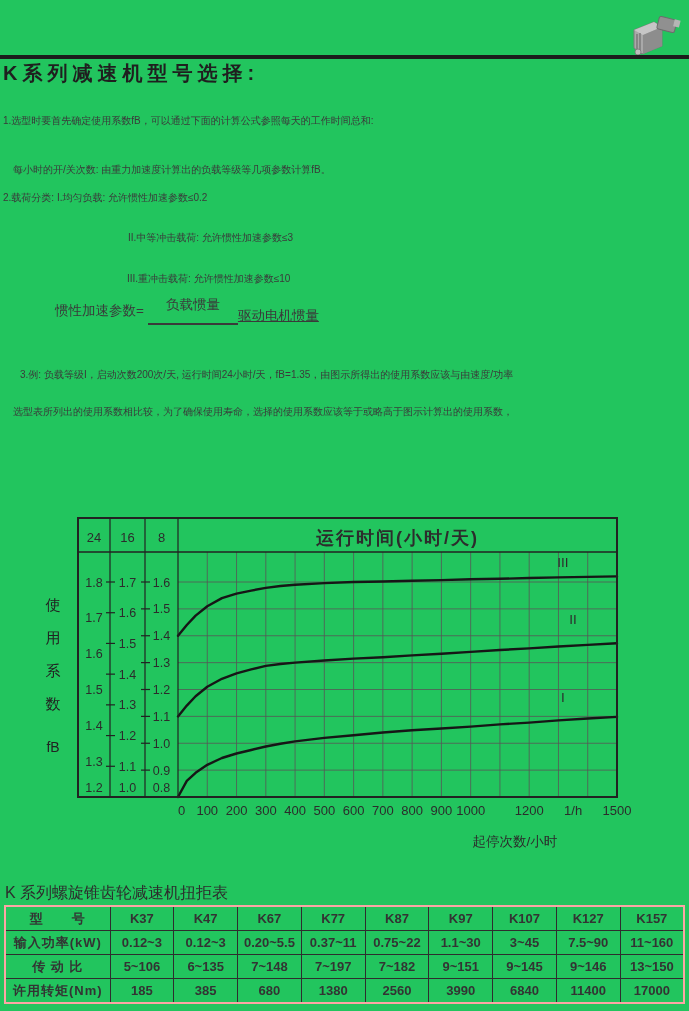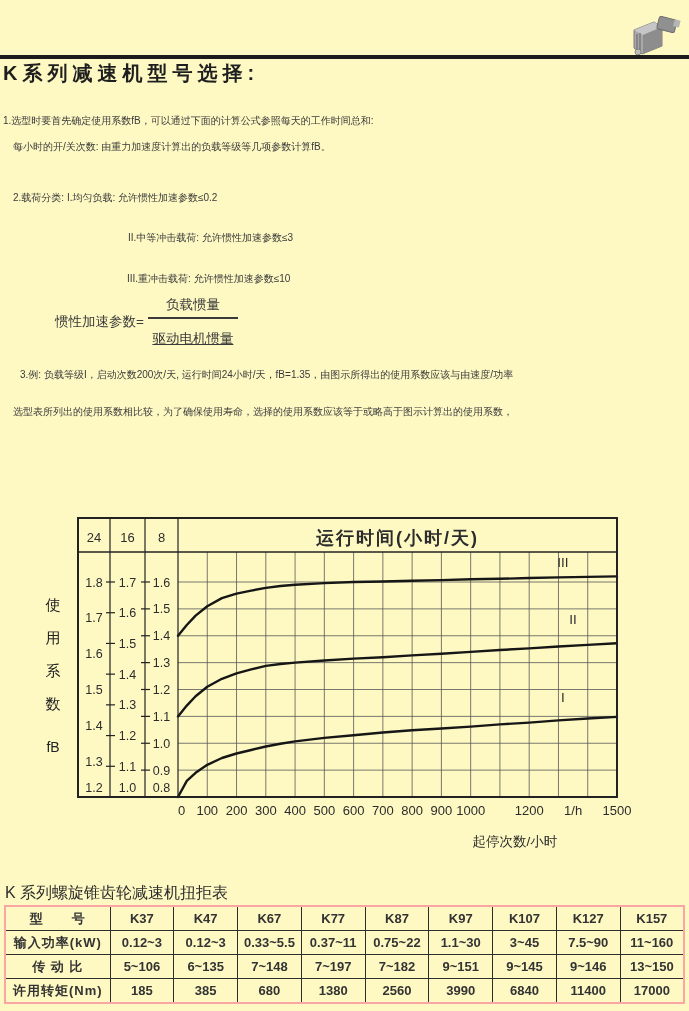--- a/index.html
+++ b/index.html
@@ -1,24 +1,24 @@
 <!DOCTYPE html>
 <html><head>
 <meta charset="utf-8">
 <style>
   html,body{margin:0;padding:0;background:#e8e8e8;}
-  .page{position:relative;width:689px;height:1011px;background:#fef9c3;margin:0 auto;
+  .page{position:relative;width:689px;height:1011px;background:#22c55e;margin:0 auto;
         font-family:"Liberation Sans",sans-serif;color:#3a3a3a;overflow:hidden;}
   .abs{position:absolute;white-space:nowrap;}
   .rule{position:absolute;left:0;top:55px;width:689px;height:4px;background:#1c1c1c;}
   .page-title{position:absolute;left:3px;top:60px;font-size:20px;font-weight:bold;
               letter-spacing:5px;color:#1f1f1f;white-space:nowrap;}
   .bodyline{font-size:10px;line-height:17px;}
   .formula{position:absolute;left:55px;top:296px;display:flex;align-items:center;font-size:13.5px;}
-  .frac{display:inline-flex;flex-direction:column;text-align:center;margin-left:4px;}
+  .frac{display:inline-flex;text-align:center;margin-left:4px;}
   .frac .num{padding:0 18px 3px 18px;border-bottom:2px solid #3a3a3a;}
   .frac .den{padding-top:11px;text-decoration:underline;}
   .ylabel{position:absolute;left:40px;top:588px;width:26px;text-align:center;
           font-size:15px;color:#222;}
   .ylabel span{display:block;height:33px;line-height:33px;}
   .ylabel span.latin{font-size:14px;margin-top:11px;}
   #chart-svg{position:absolute;left:30px;top:505px;}
   #chart-svg text{font-family:"Liberation Sans",sans-serif;fill:#2c2c2c;}
   .tbl-title{position:absolute;left:5px;top:883px;font-size:16px;color:#2d2d2d;white-space:nowrap;}
   table.torque{position:absolute;left:4px;top:905px;width:681px;border-collapse:collapse;
@@ -43,23 +43,23 @@
     <rect x="36" y="6" width="18" height="13" rx="2" fill="#909090" stroke="#6c6c6c" stroke-width="1" transform="rotate(14 45 12)"></rect>
     <rect x="52" y="8" width="6" height="7" fill="#b5b5b5" transform="rotate(14 55 11)"></rect>
     <circle cx="16" cy="40" r="3" fill="#bdbdbd" stroke="#777" stroke-width="0.8"></circle>
   </svg>
 
   <div class="rule"></div>
 
   <div class="page-title">K系列减速机型号选择:</div>
 
   <div class="abs bodyline" style="left:3px;top:112px">1.选型时要首先确定使用系数fB，可以通过下面的计算公式参照每天的工作时间总和:</div>
-  <div class="abs bodyline" style="left:13px;top:138px">每小时的开/关次数: 由重力加速度计算出的负载等级等几项参数计算fB。</div>
-
-  <div class="abs bodyline" style="left:13px;top:189px">2.载荷分类: I.均匀负载: 允许惯性加速参数≤0.2</div>
+  <div class="abs bodyline" style="left:13px;top:161px">每小时的开/关次数: 由重力加速度计算出的负载等级等几项参数计算fB。</div>
+
+  <div class="abs bodyline" style="left:3px;top:189px">2.载荷分类: I.均匀负载: 允许惯性加速参数≤0.2</div>
   <div class="abs bodyline" style="left:128px;top:229px">II.中等冲击载荷: 允许惯性加速参数≤3</div>
   <div class="abs bodyline" style="left:127px;top:270px">III.重冲击载荷: 允许惯性加速参数≤10</div>
 
   <div class="formula">
     <span>惯性加速参数=</span>
     <span class="frac">
       <span class="num">负载惯量</span>
       <span class="den">驱动电机惯量</span>
     </span>
   </div>
@@ -200,21 +200,21 @@
       <td>K87</td>
       <td>K97</td>
       <td>K107</td>
       <td>K127</td>
       <td>K157</td>
     </tr>
     <tr>
       <td class="lbl">输入功率(kW)</td>
       <td>0.12~3</td>
       <td>0.12~3</td>
-      <td>0.33~5.5</td>
+      <td>0.20~5.5</td>
       <td>0.37~11</td>
       <td>0.75~22</td>
       <td>1.1~30</td>
       <td>3~45</td>
       <td>7.5~90</td>
       <td>11~160</td>
     </tr>
     <tr>
       <td class="lbl">传 动 比</td>
       <td>5~106</td>

